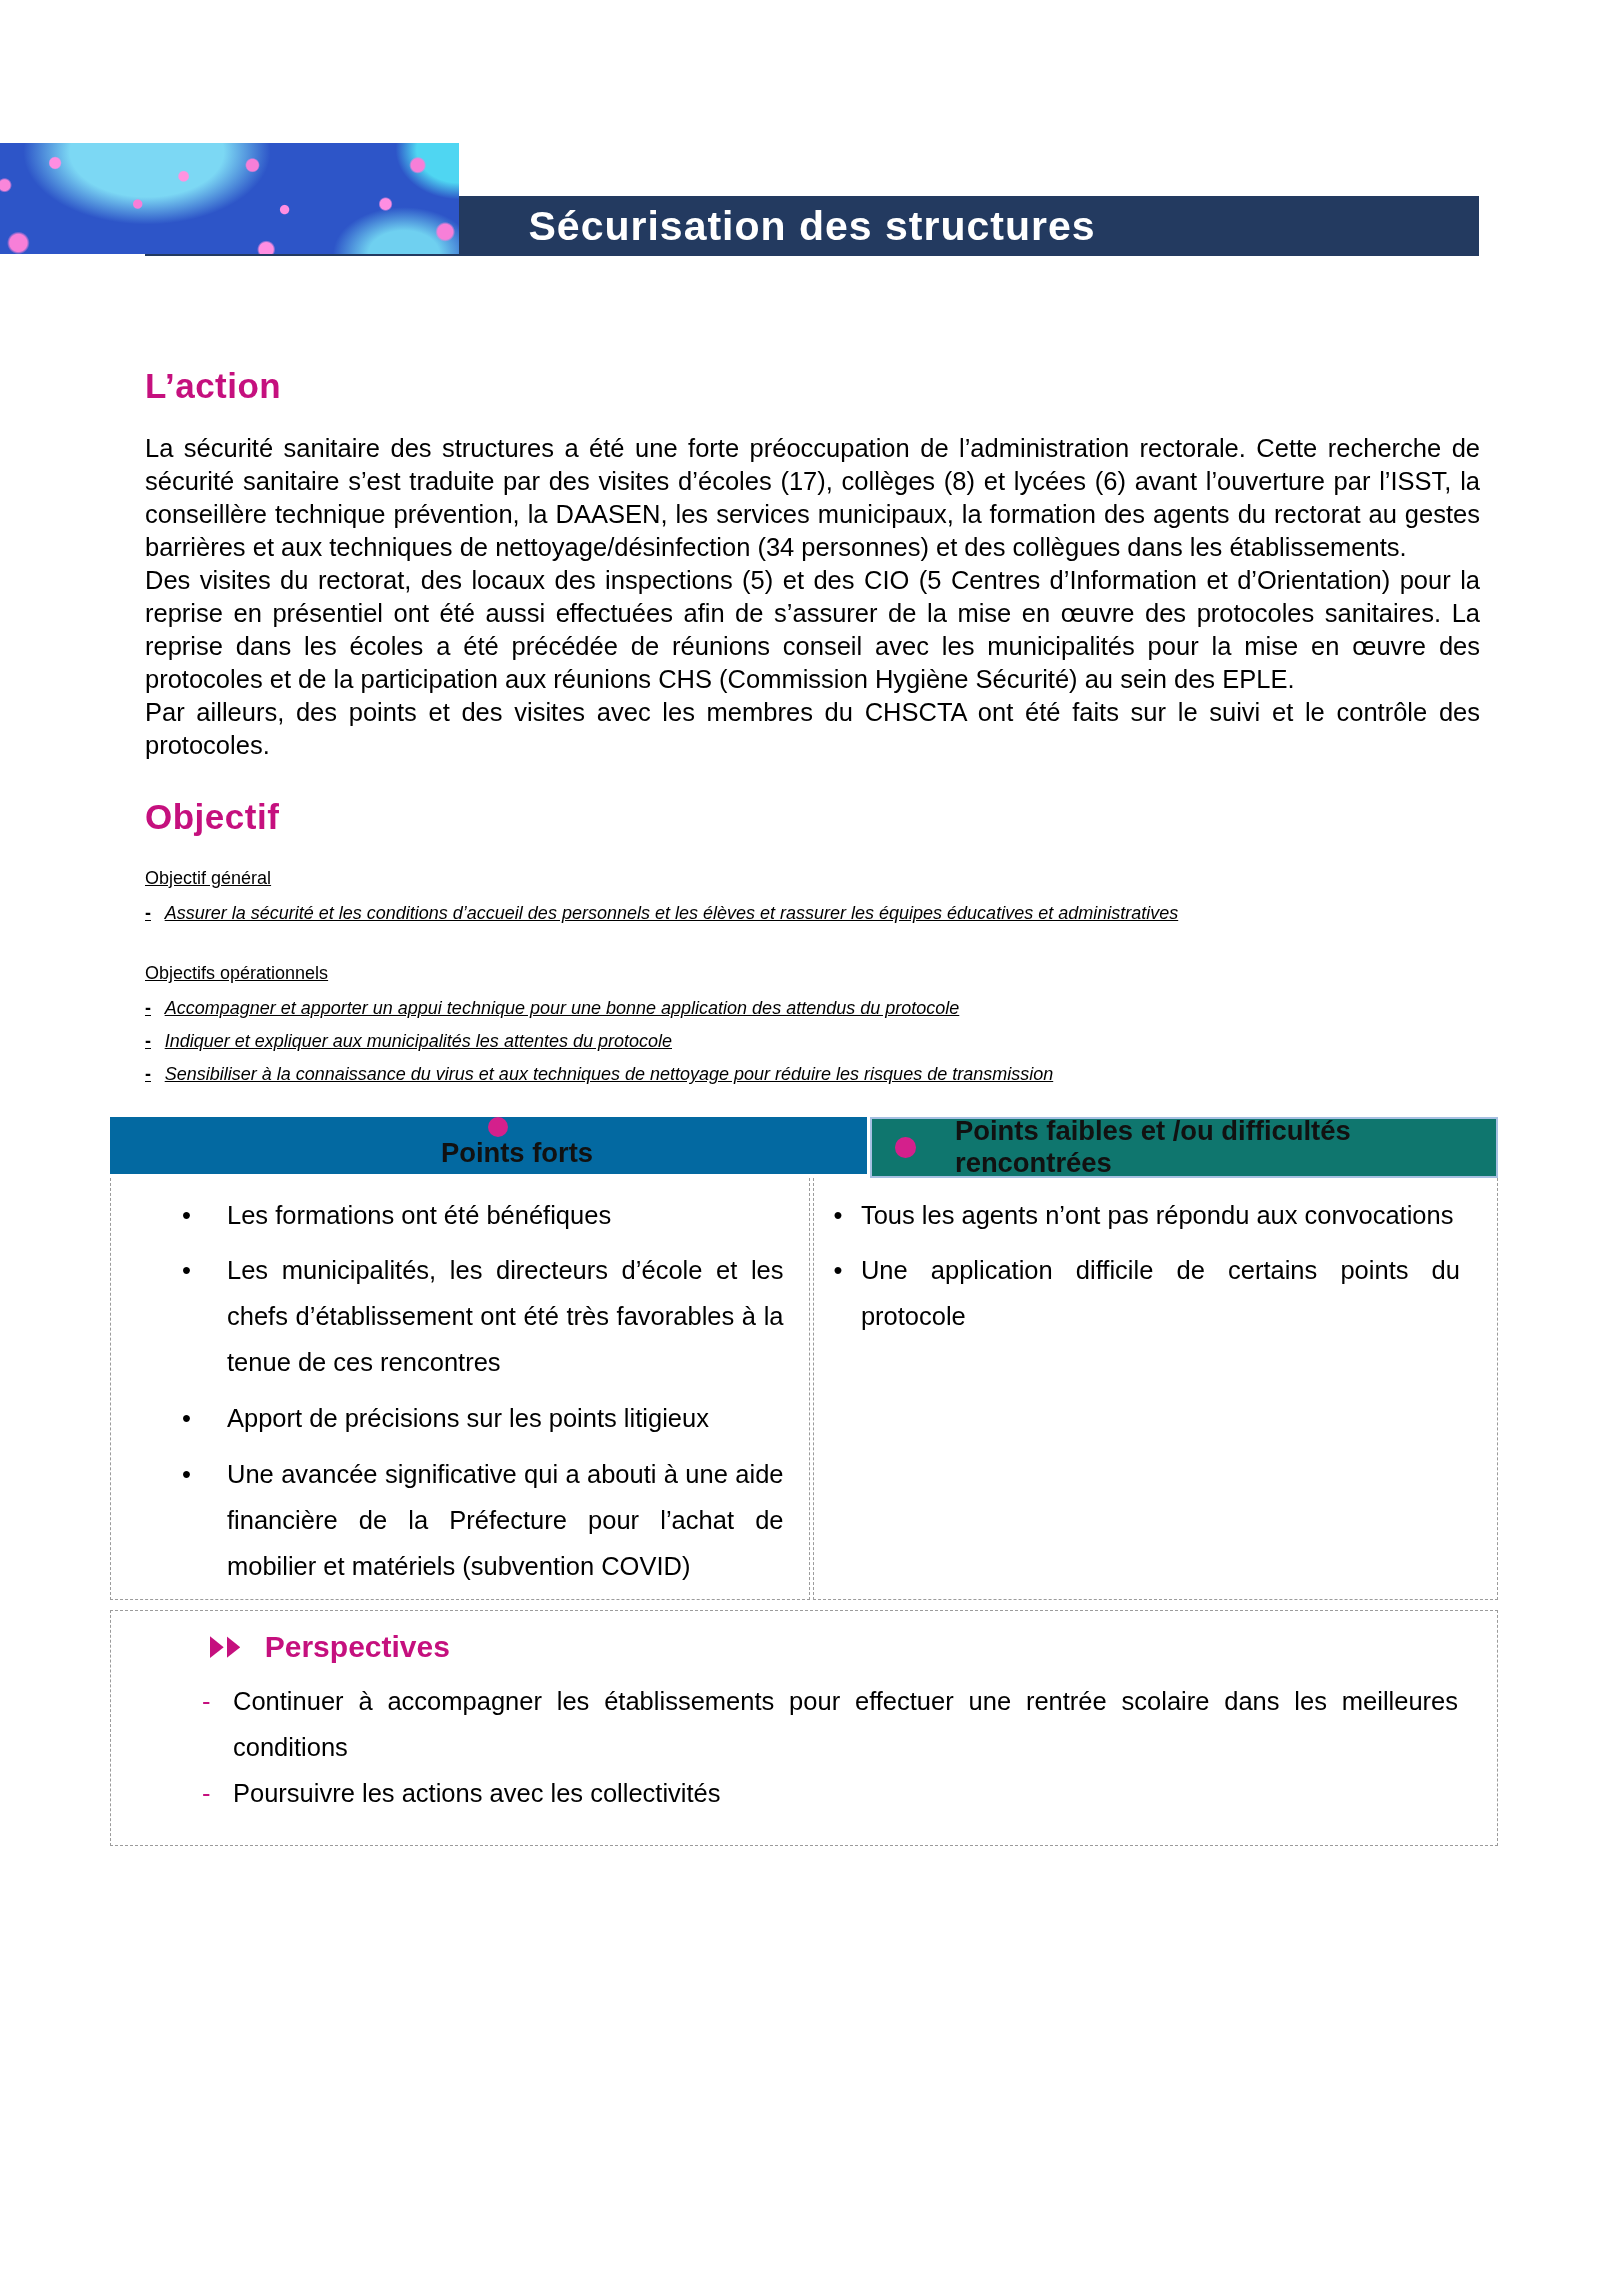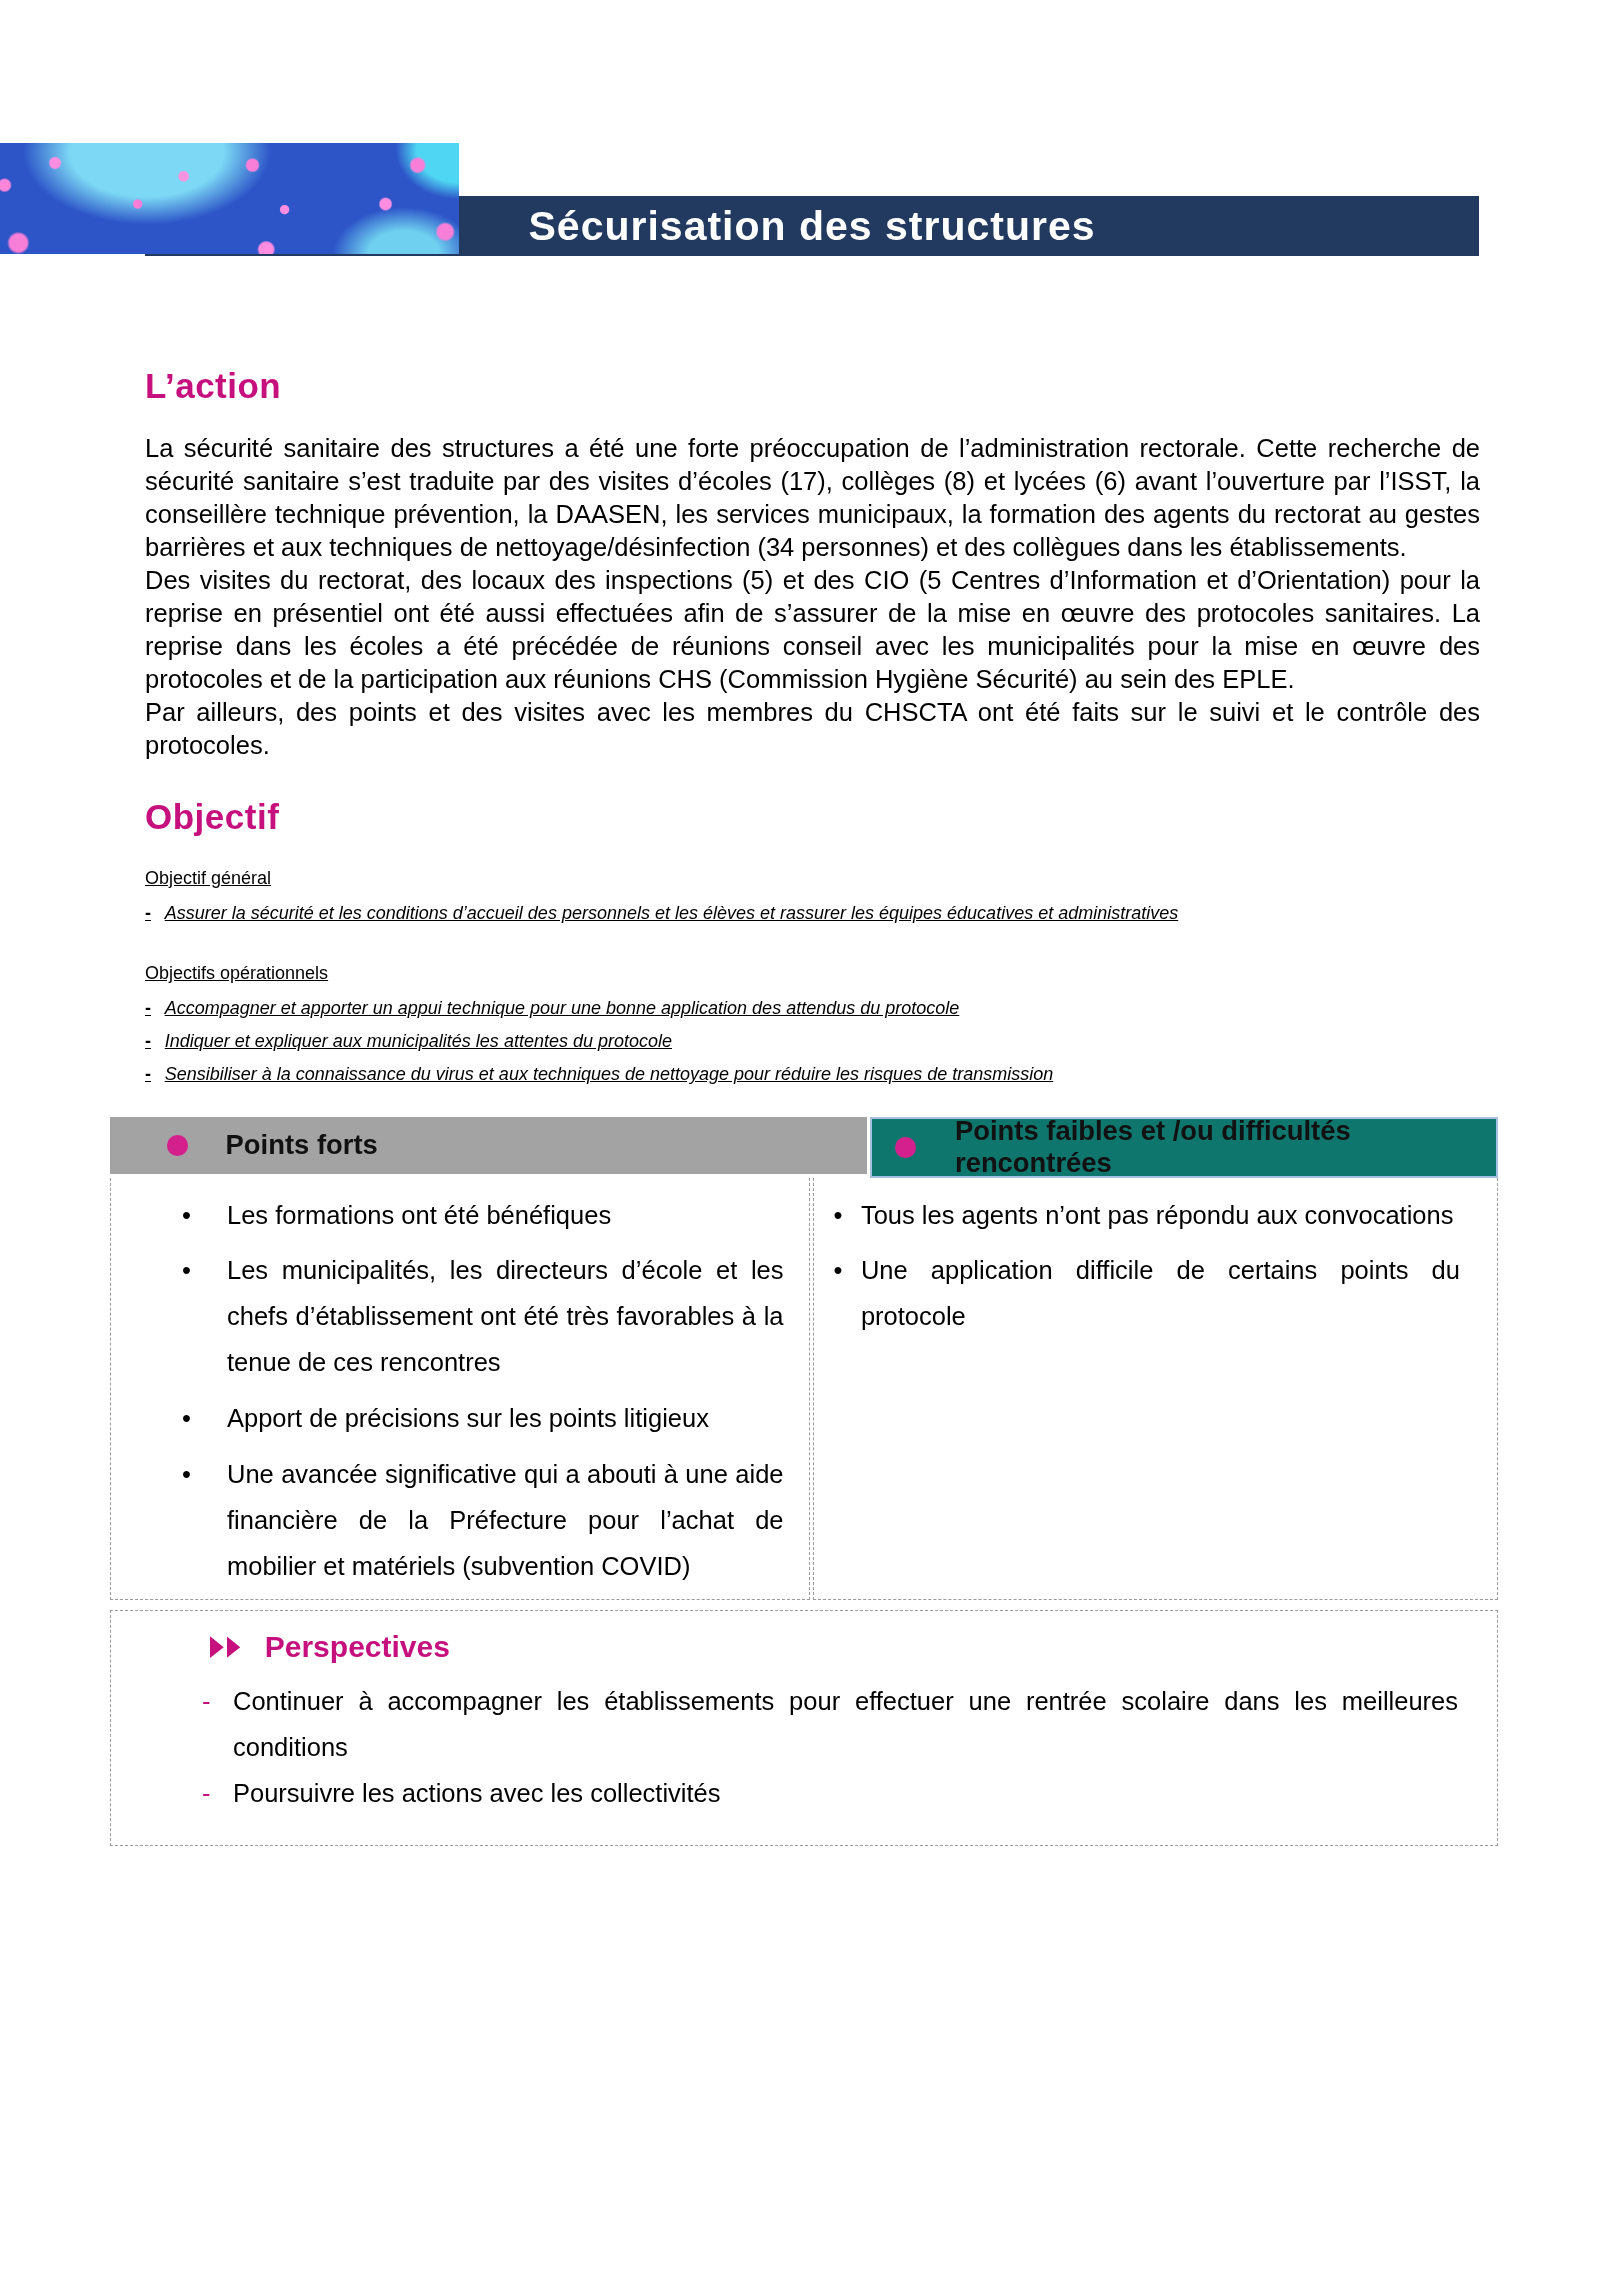--- a/index.html
+++ b/index.html
@@ -54,21 +54,21 @@
   .obj-item i{font-style:italic;}
 
   
   .tbl{margin:25.5px 0 0 -35px;width:1388px;}
   .tbl-row{display:flex;gap:2.9px;}
   .col-l{width:700px;flex:none;}
   .col-r{flex:1;}
   .cell-head{
     height:57px;display:flex;align-items:center;font-size:27.4px;font-weight:bold;color:#111;
   }
-  .head-blue{background:#a3a3a3;padding-left:57px;}
+  .head-blue{background:#0369a1;padding-left:57px;flex-direction:column;}
   .head-light{background:#0f766e;border:2px solid #a6c0e2;padding-left:23.5px;}
   .dot{width:20.6px;height:20.6px;border-radius:50%;background:#d4208c;flex:none;}
   .head-blue .dot{margin-right:38px;}
   .head-light .dot{margin-right:39px;}
 
   .cell-body{
     border:1px dashed #9b9b9b;border-top:none;min-height:367px;
     font-size:25.5px;line-height:46px;box-sizing:border-box;padding-top:9.8px;
   }
   .body-l{padding-left:71px;padding-right:25.5px;}

